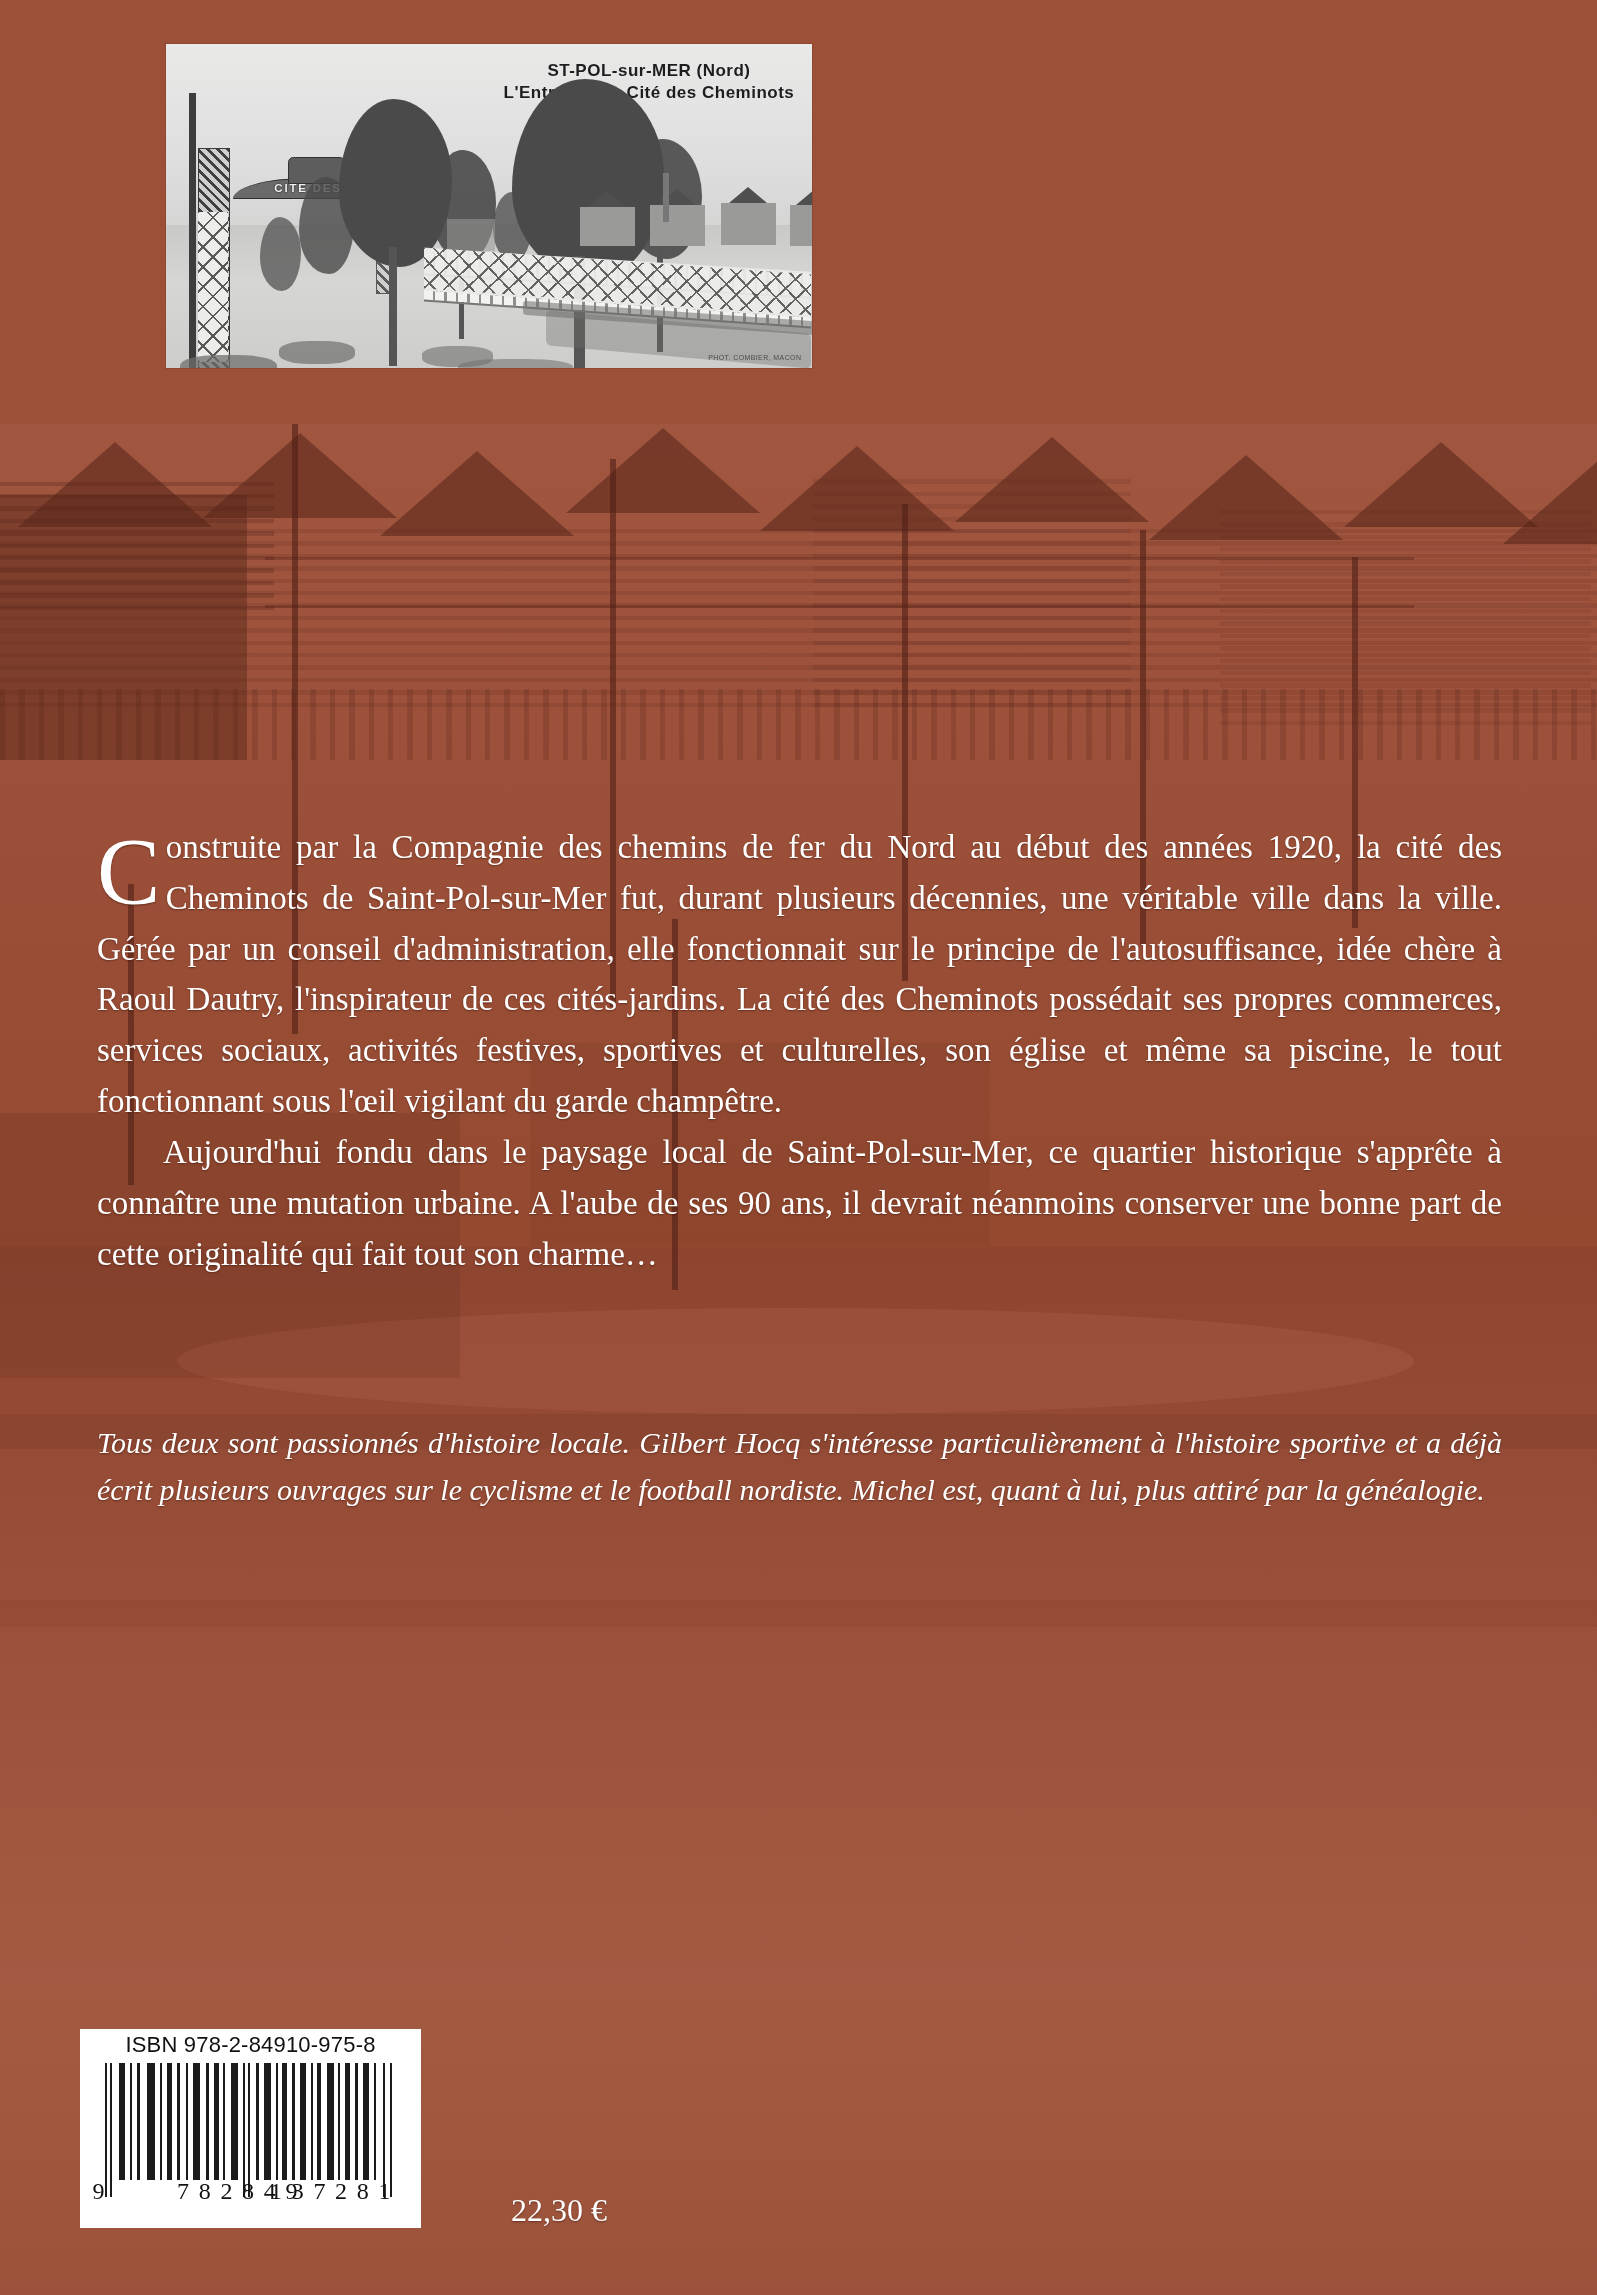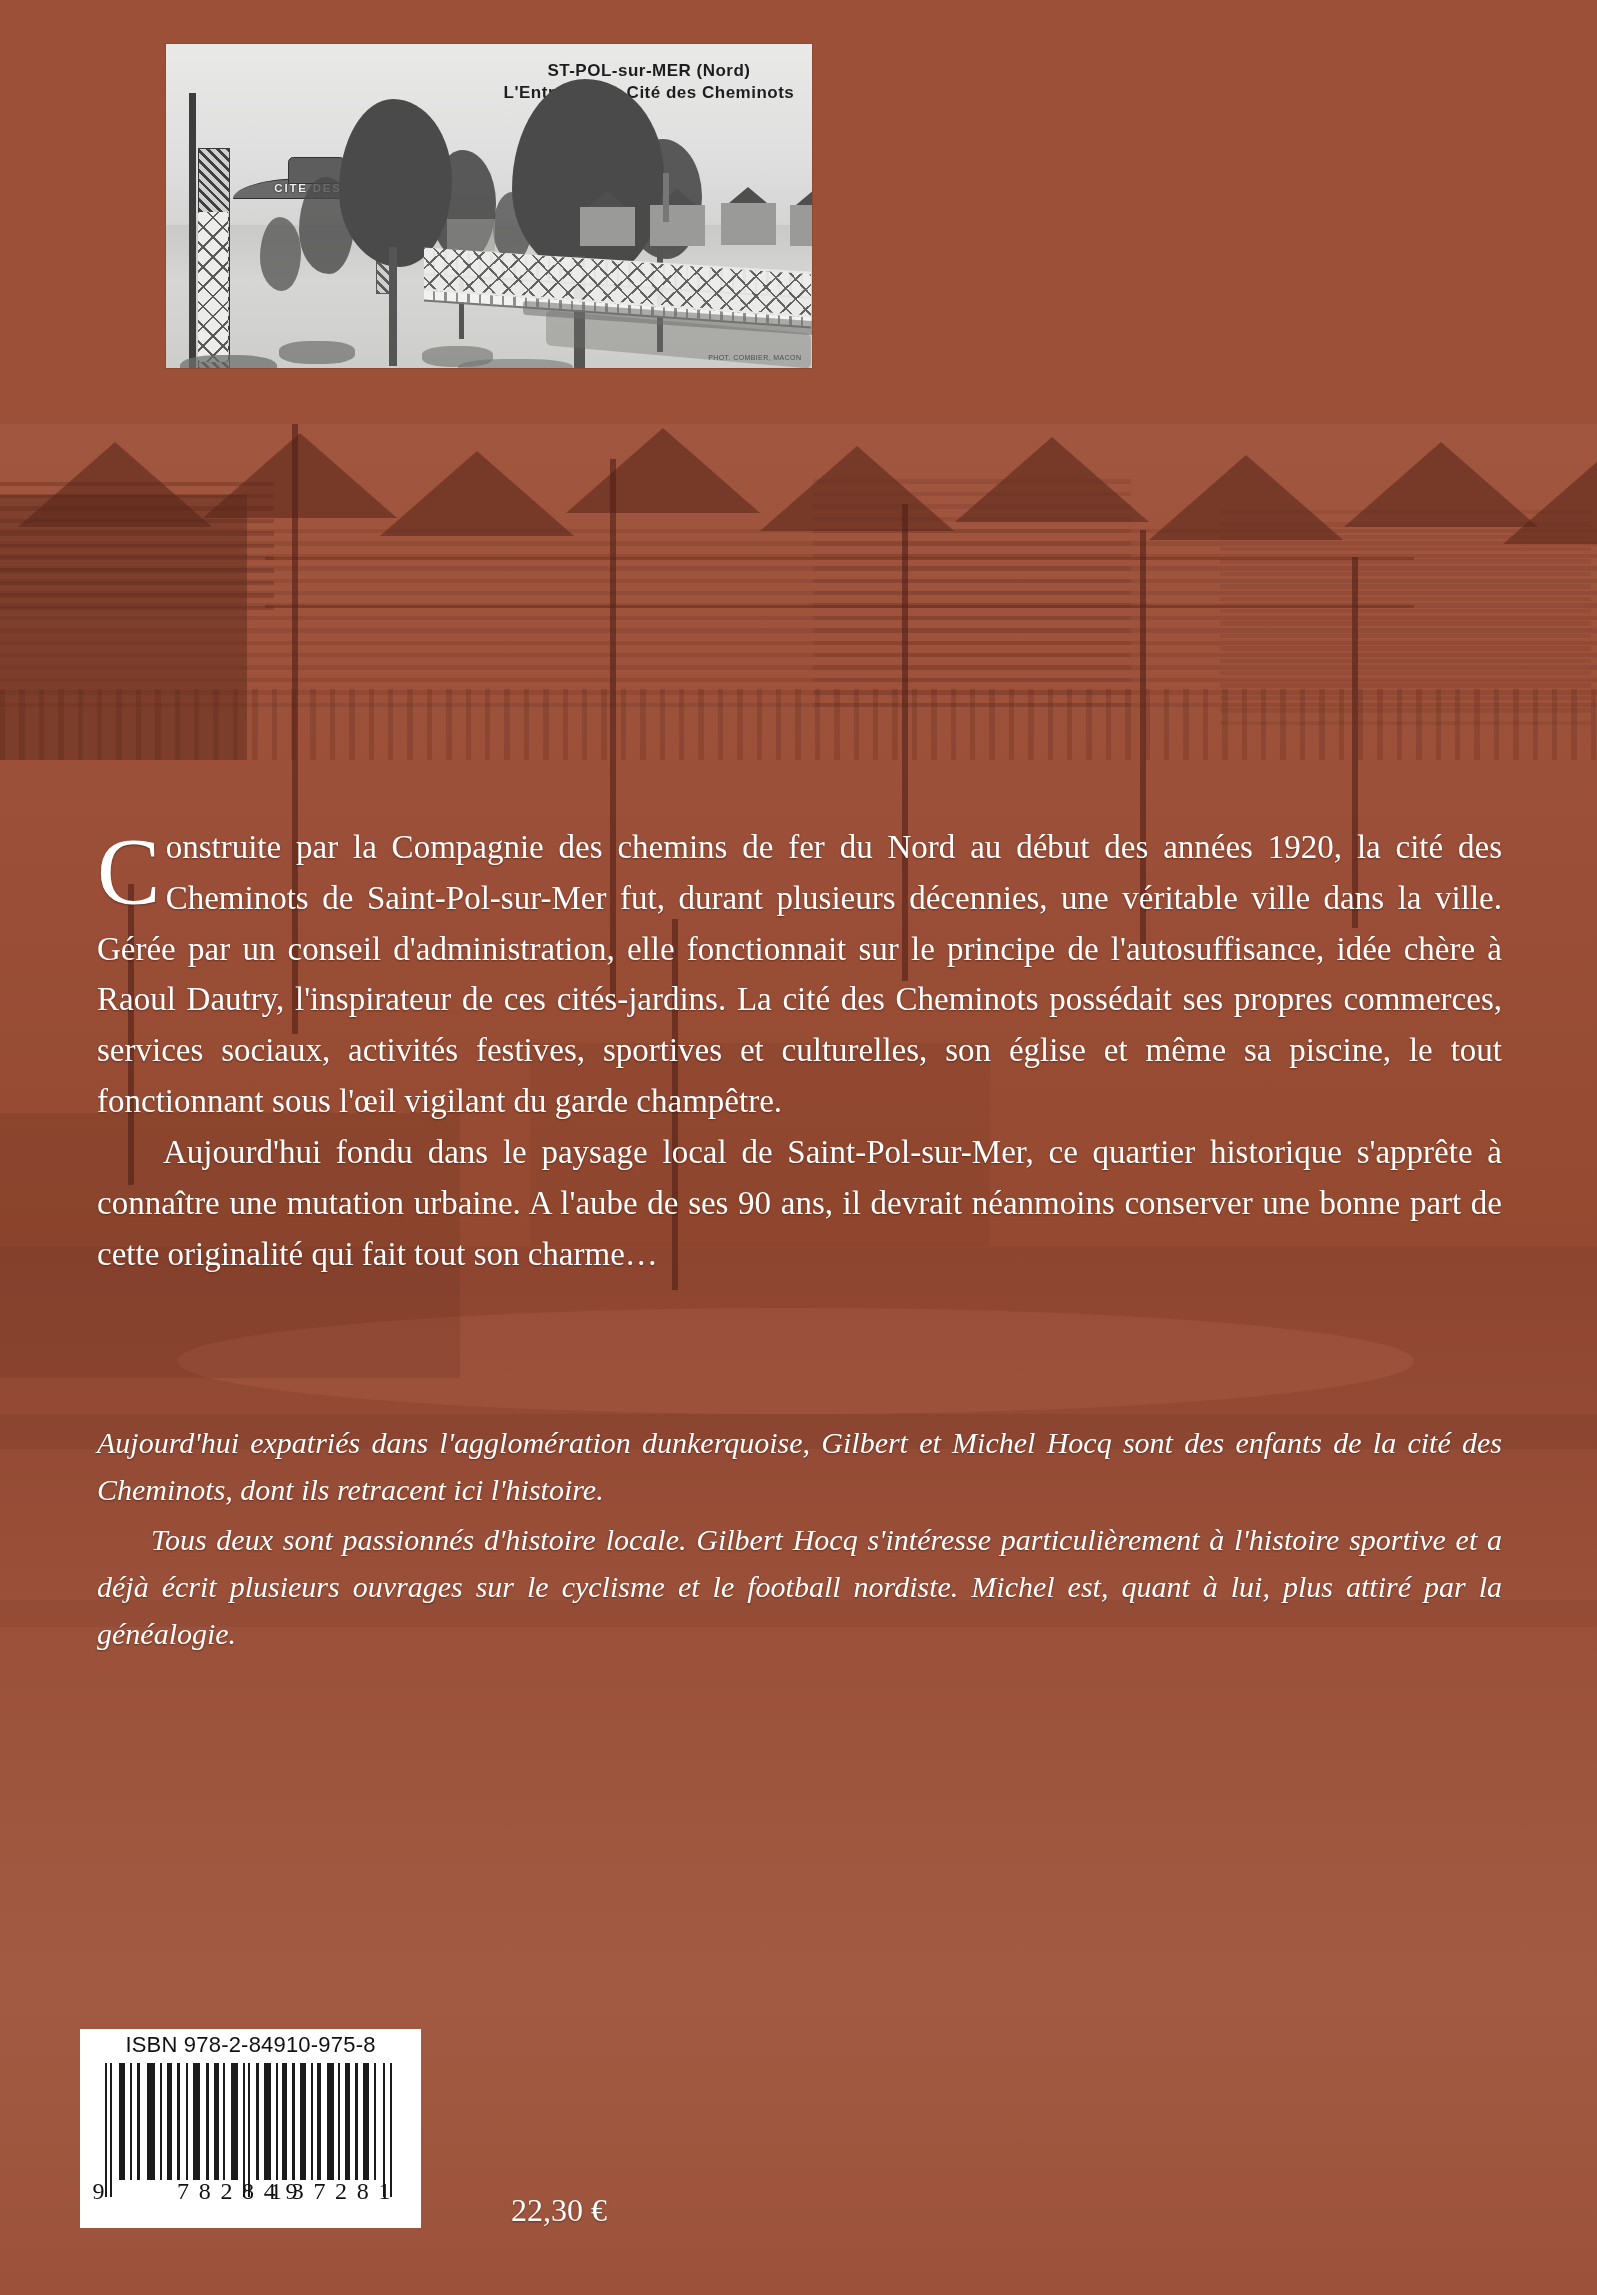--- a/index.html
+++ b/index.html
@@ -389,21 +389,20 @@
 
     <div class="pc-credit">PHOT. COMBIER, MACON</div>
   </div>
 
   <div class="blurb">
     <p><span class="dropcap">C</span><span>onstruite par la Compagnie des chemins de fer du Nord au début des années 1920, la cité des Cheminots de Saint-Pol-sur-Mer fut, durant plusieurs décennies, une véritable ville dans la ville. Gérée par un conseil d'administration, elle fonctionnait sur le principe de l'autosuffisance, idée chère à Raoul Dautry, l'inspirateur de ces cités-jardins. La cité des Cheminots possédait ses propres commerces, services sociaux, activités festives, sportives et culturelles, son église et même sa piscine, le tout fonctionnant sous l'œil vigilant du garde champêtre.</span></p>
     <p>Aujourd'hui fondu dans le paysage local de Saint-Pol-sur-Mer, ce quartier historique s'apprête à connaître une mutation urbaine. A l'aube de ses 90 ans, il devrait néanmoins conserver une bonne part de cette originalité qui fait tout son charme…</p>
   </div>
 
   <div class="bio">
-    <p>Aujourd'hui expatriés dans l'agglomération dunkerquoise, Gilbert et Michel Hocq sont des enfants de la cité des Cheminots, dont ils retracent ici l'histoire.</p>
     <p>Tous deux sont passionnés d'histoire locale. Gilbert Hocq s'intéresse particulièrement à l'histoire sportive et a déjà écrit plusieurs ouvrages sur le cyclisme et le football nordiste. Michel est, quant à lui, plus attiré par la généalogie.</p>
   </div>
 
   <div class="barcode-box">
     <div class="isbn-text">ISBN 978-2-84910-975-8</div>
     <div class="bars">
       <span class="guard" style="left:0px;  width:2.7px;"></span>
       <span class="guard" style="left:5.3px;  width:2.7px;"></span>
       <span style="left:14px; width:6.2px;"></span>
       <span style="left:25px; width:2.7px;"></span>

